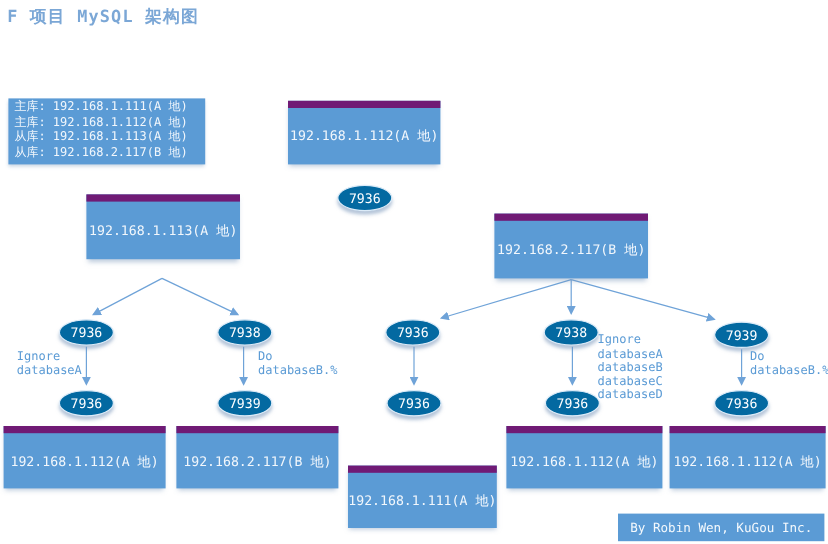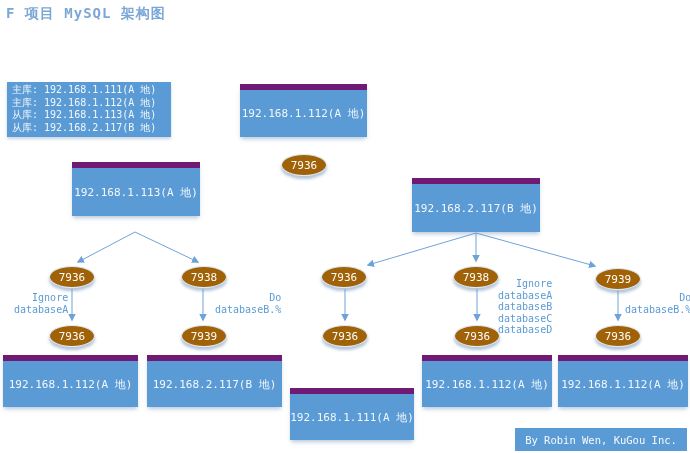--- a/index.html
+++ b/index.html
@@ -19,29 +19,28 @@
   }
   .node {
     position:absolute; background:#5b9bd5; color:#f2f7fc;
     display:flex; align-items:center; justify-content:center;
     font-size:11px; white-space:nowrap;
     border-top:6px solid #701a75;
     box-shadow:0 3px 4px -1px rgba(120,150,185,.5);
   }
   .port {
     position:absolute; width:46px; height:22px;
-    background:#a16207; border:1px solid #dcebf8; border-radius:50%;
+    background:#0369a1; border:1px solid #dcebf8; border-radius:50%;
     color:#fdfeff; font-size:11px;
     display:flex; align-items:center; justify-content:center;
     box-shadow:0 3px 3px rgba(120,150,185,.55);
   }
   .flow-label {
     position:absolute; color:#5b9bd5; font-size:10px; line-height:11.5px;
     white-space:pre-line;
-    text-align:right;
   }
   .credit {
     position:absolute; left:515px; top:428px; width:172px; height:23px;
     background:#5b9bd5; color:#f4f9fd; font-size:10.5px;
     display:flex; align-items:center; justify-content:center; white-space:nowrap;
   }
   .arrows { position:absolute; left:0; top:0; pointer-events:none; }
 </style>
 </head>
 <body>

